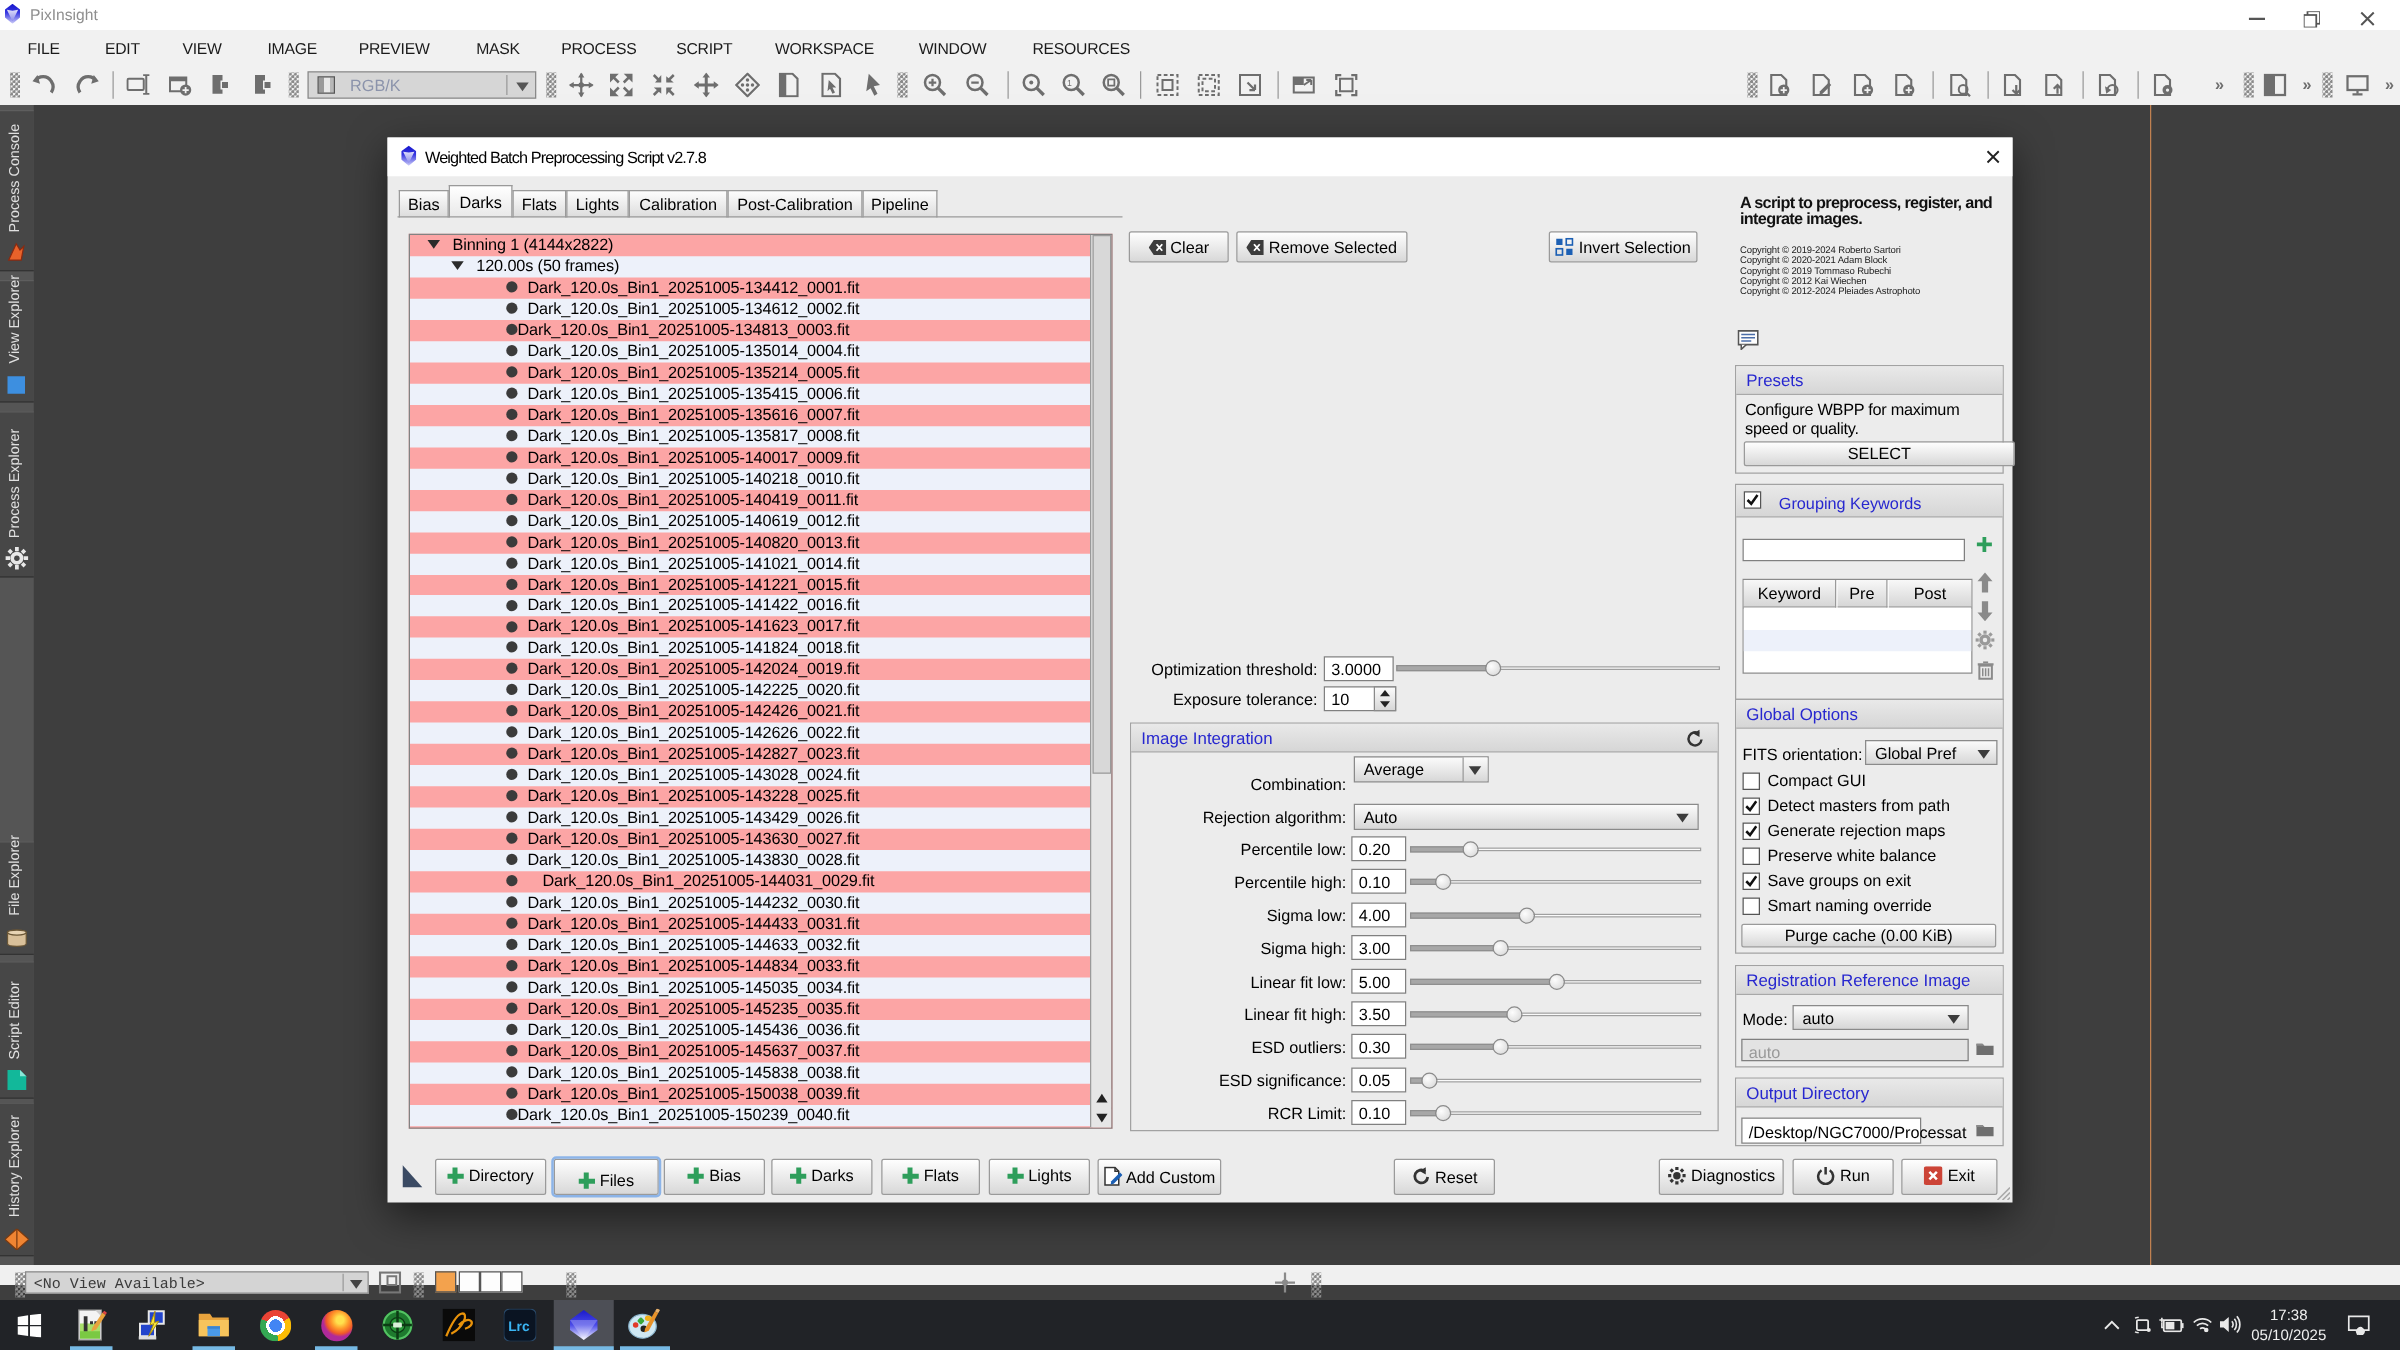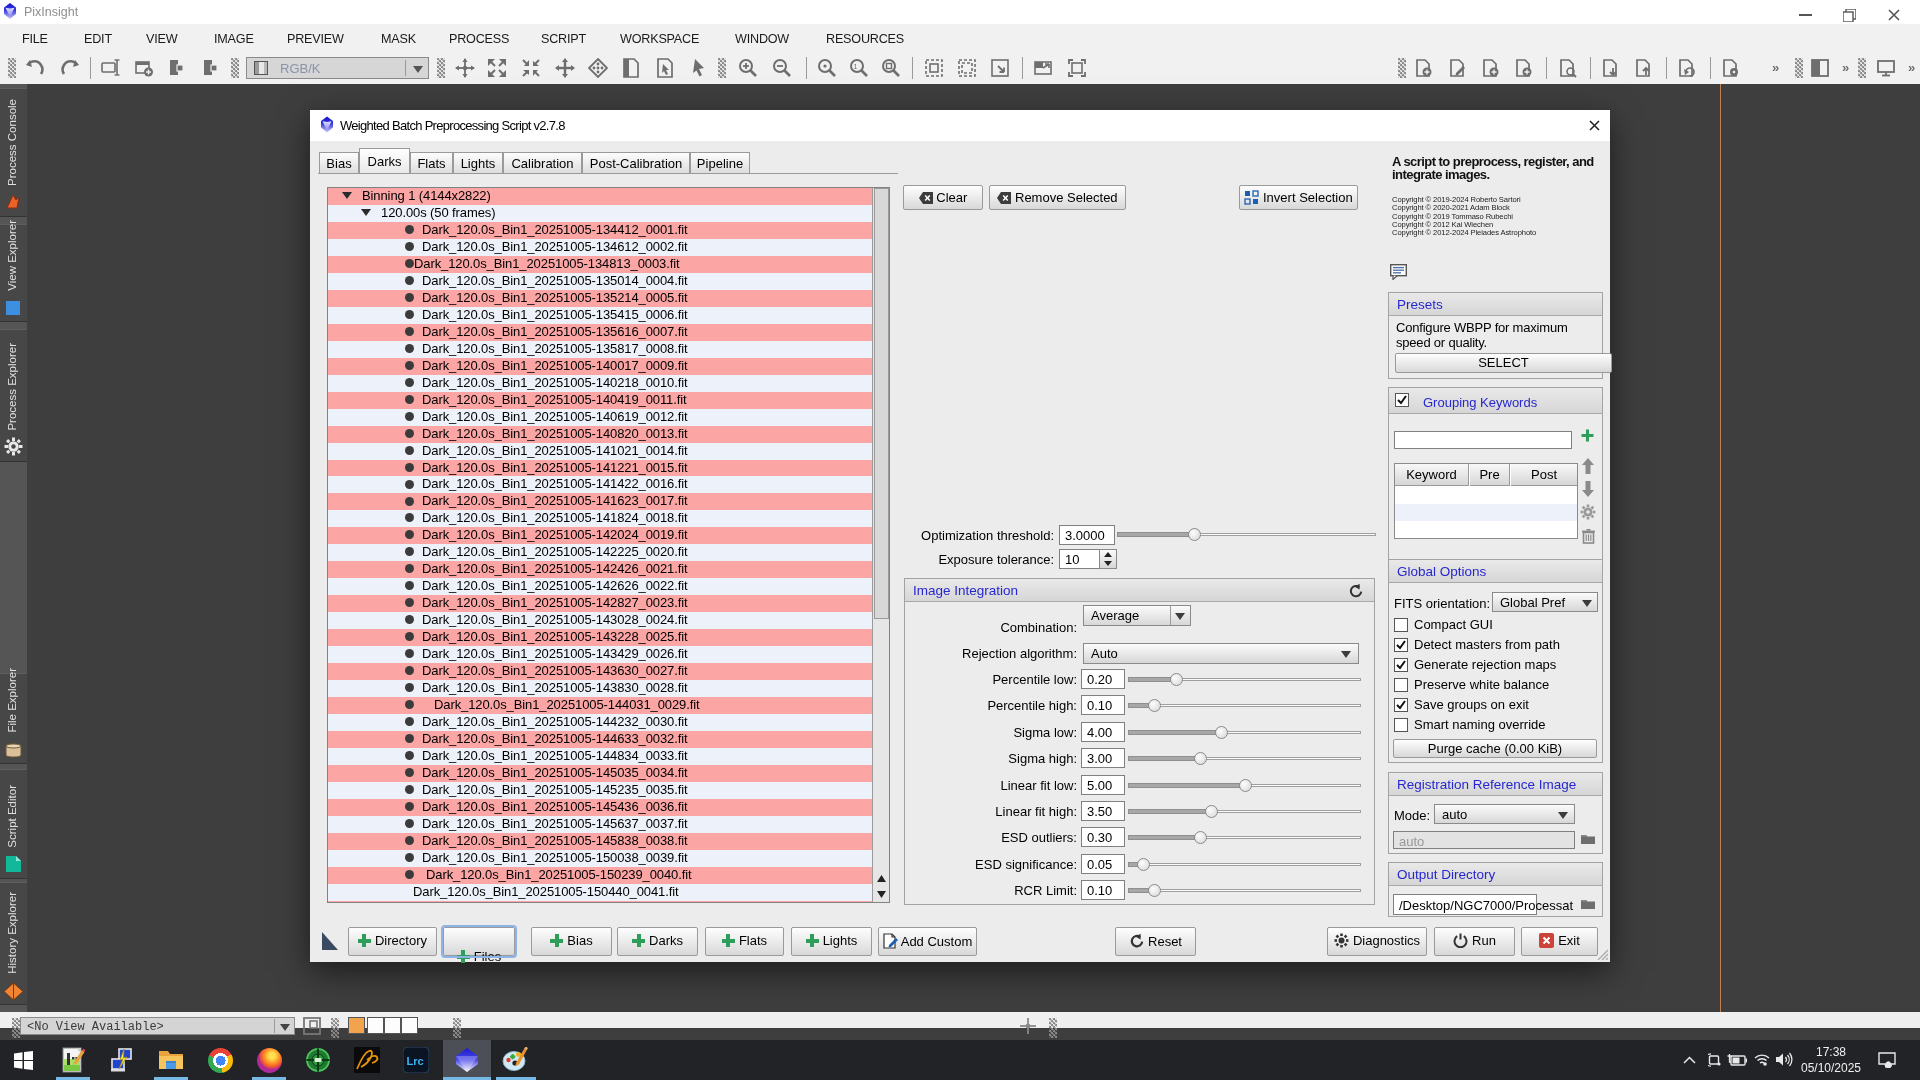--- a/index.html
+++ b/index.html
@@ -446,29 +446,30 @@
 <div class="row"><span style="margin-left:77px"><span class="bullet"></span></span><span style="margin-left:8px">Dark_120.0s_Bin1_20251005-142426_0021.fit</span></div>
 <div class="row"><span style="margin-left:77px"><span class="bullet"></span></span><span style="margin-left:8px">Dark_120.0s_Bin1_20251005-142626_0022.fit</span></div>
 <div class="row"><span style="margin-left:77px"><span class="bullet"></span></span><span style="margin-left:8px">Dark_120.0s_Bin1_20251005-142827_0023.fit</span></div>
 <div class="row"><span style="margin-left:77px"><span class="bullet"></span></span><span style="margin-left:8px">Dark_120.0s_Bin1_20251005-143028_0024.fit</span></div>
 <div class="row"><span style="margin-left:77px"><span class="bullet"></span></span><span style="margin-left:8px">Dark_120.0s_Bin1_20251005-143228_0025.fit</span></div>
 <div class="row"><span style="margin-left:77px"><span class="bullet"></span></span><span style="margin-left:8px">Dark_120.0s_Bin1_20251005-143429_0026.fit</span></div>
 <div class="row"><span style="margin-left:77px"><span class="bullet"></span></span><span style="margin-left:8px">Dark_120.0s_Bin1_20251005-143630_0027.fit</span></div>
 <div class="row"><span style="margin-left:77px"><span class="bullet"></span></span><span style="margin-left:8px">Dark_120.0s_Bin1_20251005-143830_0028.fit</span></div>
 <div class="row"><span style="margin-left:77px"><span class="bullet"></span></span><span style="margin-left:20px">Dark_120.0s_Bin1_20251005-144031_0029.fit</span></div>
 <div class="row"><span style="margin-left:77px"><span class="bullet"></span></span><span style="margin-left:8px">Dark_120.0s_Bin1_20251005-144232_0030.fit</span></div>
+<div class="row"><span style="margin-left:77px"><span class="bullet"></span></span><span style="margin-left:8px">Dark_120.0s_Bin1_20251005-144433_0031.fit</span></div>
 <div class="row"><span style="margin-left:77px"><span class="bullet"></span></span><span style="margin-left:8px">Dark_120.0s_Bin1_20251005-144633_0032.fit</span></div>
 <div class="row"><span style="margin-left:77px"><span class="bullet"></span></span><span style="margin-left:8px">Dark_120.0s_Bin1_20251005-144834_0033.fit</span></div>
 <div class="row"><span style="margin-left:77px"><span class="bullet"></span></span><span style="margin-left:8px">Dark_120.0s_Bin1_20251005-145035_0034.fit</span></div>
 <div class="row"><span style="margin-left:77px"><span class="bullet"></span></span><span style="margin-left:8px">Dark_120.0s_Bin1_20251005-145235_0035.fit</span></div>
 <div class="row"><span style="margin-left:77px"><span class="bullet"></span></span><span style="margin-left:8px">Dark_120.0s_Bin1_20251005-145436_0036.fit</span></div>
 <div class="row"><span style="margin-left:77px"><span class="bullet"></span></span><span style="margin-left:8px">Dark_120.0s_Bin1_20251005-145637_0037.fit</span></div>
 <div class="row"><span style="margin-left:77px"><span class="bullet"></span></span><span style="margin-left:8px">Dark_120.0s_Bin1_20251005-145838_0038.fit</span></div>
 <div class="row"><span style="margin-left:77px"><span class="bullet"></span></span><span style="margin-left:8px">Dark_120.0s_Bin1_20251005-150038_0039.fit</span></div>
-<div class="row"><span style="margin-left:77px"><span class="bullet"></span></span><span style="margin-left:12px">Dark_120.0s_Bin1_20251005-150239_0040.fit</span></div>
+<div class="row"><span style="margin-left:77px"><span class="bullet"></span></span><span style="margin-left:0">Dark_120.0s_Bin1_20251005-150239_0040.fit</span></div>
 <div class="row"><span style="margin-left:77px"></span><span style="margin-left:8px">Dark_120.0s_Bin1_20251005-150440_0041.fit</span></div>
 </div>
   <div id="vsb">
    <div id="vsbthumb"></div>
    <div class="sbarr" style="top:683px">
           <svg width="15" height="15">
             <polygon points="7.5,4 12,11 3,11" fill="#222"></polygon>
           </svg>
         </div>
    <div class="sbarr" style="top:699px">
@@ -706,21 +707,21 @@
 <svg class="abs" style="left:1271px;top:788px" width="14" height="12" viewBox="0 0 14 12">
         <path d="M0 2 L0 11 L14 11 L14 3.5 L6.5 3.5 L5 2 Z" fill="#6e6e6e"></path>
         <path d="M0 2 L5 2 L6.5 3.5 L0 3.5 Z" fill="#8a8a8a"></path>
       </svg>
 </div>
 
  <svg class="abs" style="left:12px;top:822px" width="16" height="18" viewBox="0 0 16 18">
       <polygon points="0,0 0,18 16,18" fill="#3a4a63"></polygon>
     </svg>
  <div class="btn" style="left:38px;top:817px;width:89px;height:29px;padding-top:5px"><span class="plus"></span>Directory</div>
- <div class="btn focus" style="left:133px;top:817px;width:72px;height:29px;padding-top:21px"><span class="plus"></span>Files</div>
+ <div class="btn focus" style="left:133px;top:817px;width:84px;height:29px;padding-top:9px"><span class="plus"></span>Files</div>
  <div class="btn" style="left:221px;top:817px;width:81px;height:29px;padding-top:5px"><span class="plus"></span>Bias</div>
  <div class="btn" style="left:307px;top:817px;width:81px;height:29px;padding-top:5px"><span class="plus"></span>Darks</div>
  <div class="btn" style="left:395px;top:817px;width:79px;height:29px;padding-top:5px"><span class="plus"></span>Flats</div>
  <div class="btn" style="left:481px;top:817px;width:81px;height:29px;padding-top:5px"><span class="plus"></span>Lights</div>
  <div class="btn" style="left:568px;top:817px;width:99px;height:29px;padding-top:5px"><svg style="display:inline-block;vertical-align:-3px;margin-right:3px" width="15" height="16" viewBox="0 0 15 16">
         <path d="M1 1 H9 L12 4 V15 H1 Z" fill="#fff" stroke="#333" stroke-width="1.2"></path>
         <path d="M9 1 L9 4 L12 4" fill="none" stroke="#333" stroke-width="1.2"></path>
         <path d="M6 12 L13 5 L15 7 L8 14 L5.5 14.5 Z" fill="#1b5fb4"></path>
       </svg>Add Custom</div>
  <div class="btn" style="left:805px;top:817px;width:81px;height:29px;padding-top:5px"><svg style="display:inline-block;vertical-align:-3px;margin-right:3px" width="16" height="16" viewBox="0 0 16 16">

